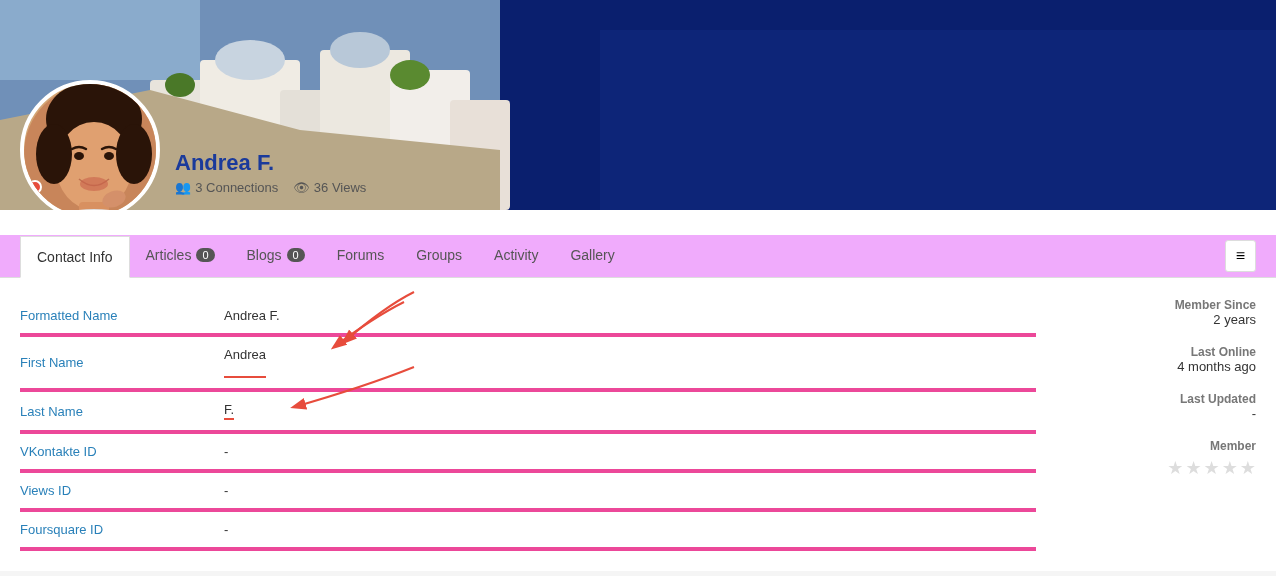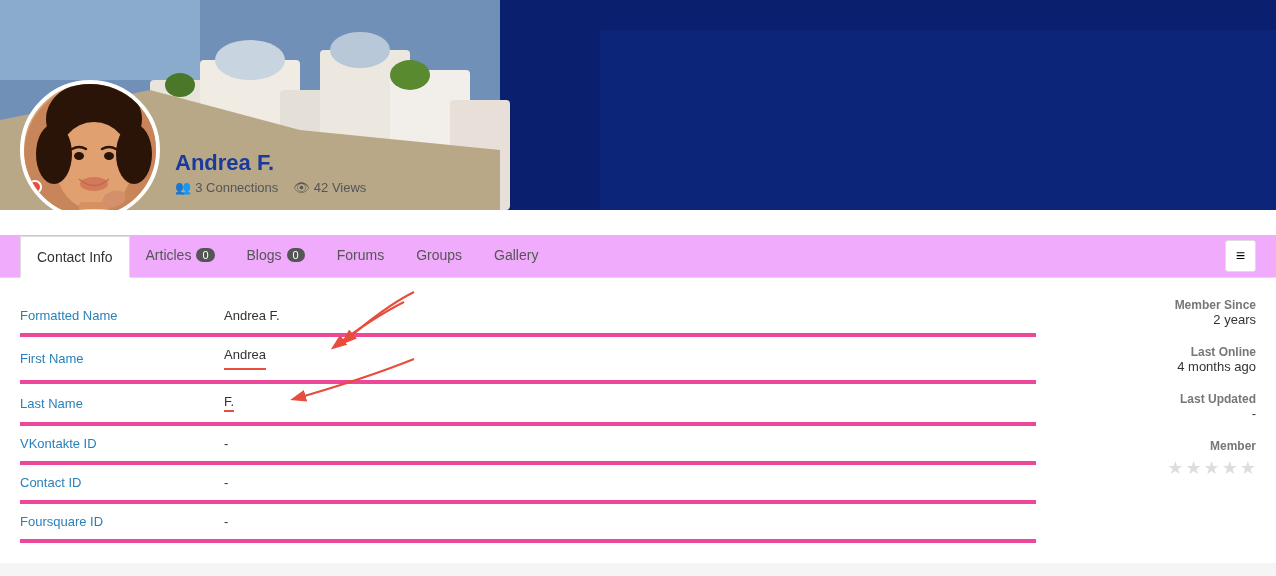--- a/index.html
+++ b/index.html
@@ -274,21 +274,21 @@
       </div>
       <div class="profile-name-area">
         <div class="profile-name">Andrea F.</div>
         <div class="profile-meta">
           <span>
             <span>👥</span>
             <span>3 Connections</span>
           </span>
           <span>
             <span>👁</span>
-            <span>42 Views</span>
+            <span>36 Views</span>
           </span>
         </div>
       </div>
     </div>
   </div>
 
   <div class="tabs-bar">
     <div class="tab-item active">
       <span>Contact Info</span>
     </div>
@@ -300,39 +300,42 @@
       <span>Blogs</span>
       <span class="tab-badge">0</span>
     </div>
     <div class="tab-item">
       <span>Forums</span>
     </div>
     <div class="tab-item">
       <span>Groups</span>
     </div>
     <div class="tab-item">
+      <span>Activity</span>
+    </div>
+    <div class="tab-item">
       <span>Gallery</span>
     </div>
     <div class="tab-spacer"></div>
     <button class="tab-menu-btn">≡</button>
   </div>
 
   <div class="content-area">
 
     <div class="main-content">
 
       <div class="field-row">
         <div class="field-label">Formatted Name</div>
         <div class="field-value">Andrea F.</div>
       </div>
 
       <div class="field-row annotation-container" style="position:relative;">
         <div class="field-label">First Name</div>
         <div class="field-value" style="position:relative;">
-          <span style="border-bottom: 2px solid #e74c3c; display:inline-block; padding-bottom:6px;">Andrea</span>
+          <span style="border-bottom: 2px solid #e74c3c; display:inline-block; padding-bottom:14px;">Andrea</span>
           
           <svg style="position:absolute; top:-60px; left:40px; width:180px; height:80px; overflow:visible; pointer-events:none;">
             <path d="M150,5 Q120,20 80,55" stroke="#e74c3c" stroke-width="2" fill="none" marker-end="url(#arrowhead1)"></path>
             <path d="M140,15 Q110,30 70,60" stroke="#e74c3c" stroke-width="2" fill="none" marker-end="url(#arrowhead2)"></path>
             <defs>
               <marker id="arrowhead1" markerWidth="8" markerHeight="8" refX="6" refY="3" orient="auto">
                 <path d="M0,0 L0,6 L8,3 z" fill="#e74c3c"></path>
               </marker>
               <marker id="arrowhead2" markerWidth="8" markerHeight="8" refX="6" refY="3" orient="auto">
                 <path d="M0,0 L0,6 L8,3 z" fill="#e74c3c"></path>
@@ -357,21 +360,21 @@
           </svg>
         </div>
       </div>
 
       <div class="field-row">
         <div class="field-label">VKontakte ID</div>
         <div class="field-value">-</div>
       </div>
 
       <div class="field-row">
-        <div class="field-label">Contact ID</div>
+        <div class="field-label">Views ID</div>
         <div class="field-value">-</div>
       </div>
 
       <div class="field-row">
         <div class="field-label">Foursquare ID</div>
         <div class="field-value">-</div>
       </div>
 
     </div>
 

